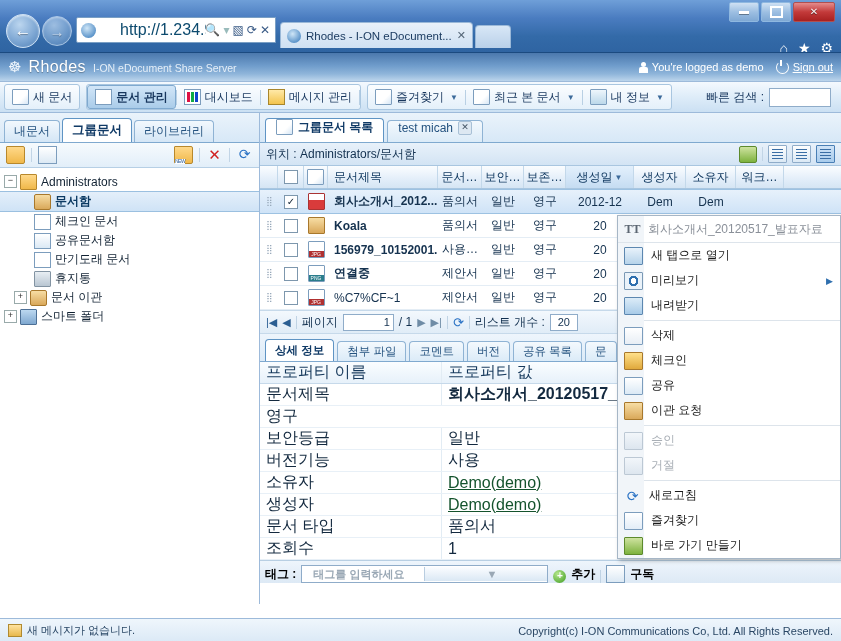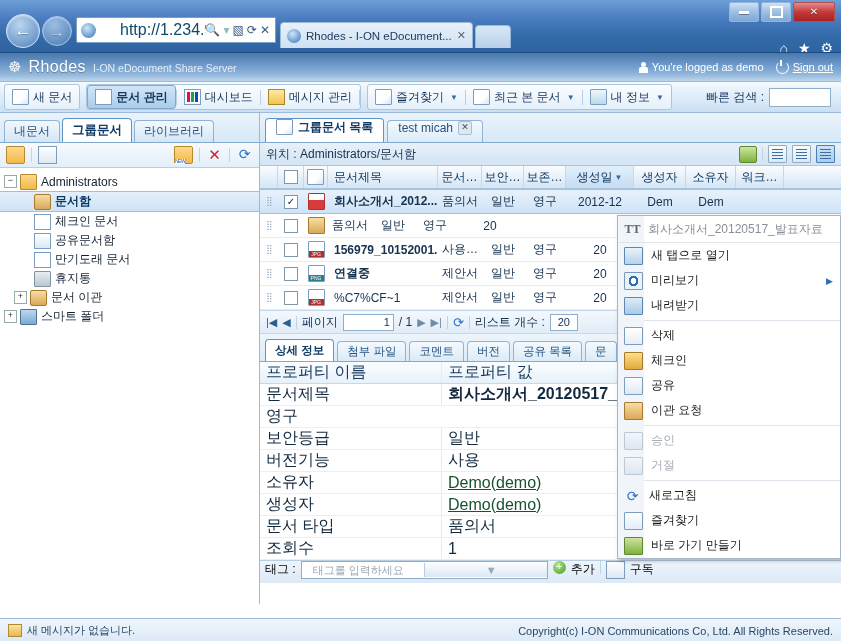--- a/index.html
+++ b/index.html
@@ -220,22 +220,22 @@
 
   .proptbl{font-size:16px;}
   .prhead{display:flex;height:21px;background:linear-gradient(180deg,#fafdff,#e7f1fa);border-bottom:1px solid #c6d9ea;}
   .prhead div{display:flex;align-items:center;padding-left:6px;color:#16395c;}
   .prrow{display:flex;height:21px;border-bottom:1px solid #e8f0f7;}
   .prrow div{display:flex;align-items:center;padding-left:6px;color:#13293f;}
   .prname{width:175px;border-right:1px solid #e2ecf4;flex:0 0 auto;}
   .prval{flex:1;}
   .lnk{color:#14532d;text-decoration:underline;}
 
-  .tagbar{height:22px;display:flex;align-items:flex-start;gap:5px;padding:0 5px;
-    background:linear-gradient(180deg,#eef5fc,#dde9f5);border-top:1px solid #b8cfe3;}
+  .tagbar{height:22px;display:flex;align-items:flex-end;gap:5px;padding:0 5px;
+    background:linear-gradient(180deg,#eef5fc,#dde9f5);border-top:1px solid #b8cfe3;font-weight:bold;}
   .taginput{width:245px;height:16px;border:1px solid #8facc9;background:#fff;display:flex;align-items:center;}
   .taginput span{flex:1;padding-left:11px;color:#9aa8b5;font-size:11px;}
   .tagcaret{width:15px;height:14px;border-left:1px solid #b9cde0;background:linear-gradient(180deg,#fbfdff,#dae8f4);
     font-size:8px;line-height:14px;text-align:center;color:#35608f;}
   .greenplus{width:13px;height:13px;border-radius:50%;background:radial-gradient(circle at 35% 30%,#b4e68a,#3f9c22);
     color:#fff;font-size:10px;line-height:12px;text-align:center;}
 
   
   .ctxmenu{
     position:absolute;right:0;top:162px;width:222px;
@@ -544,20 +544,21 @@
           <div class="grow">
             <div class="gc" style="width:18px">
                 <span class="gdots">⣿</span>
               </div>
             <div class="gc" style="width:26px">
                 <span class="chk"></span>
               </div>
             <div class="gc" style="width:24px">
                 <span class="fileicon fi-zip"></span>
               </div>
+            <div class="gc left bold" style="width:110px">Koala</div>
             <div class="gc" style="width:44px">품의서</div>
             <div class="gc" style="width:42px">일반</div>
             <div class="gc" style="width:42px">영구</div>
             <div class="gc" style="width:68px">20</div>
             <div class="gc" style="width:52px"></div>
             <div class="gc" style="width:50px"></div>
             <div class="gc" style="width:48px"></div>
           </div>
 
           <div class="grow">

